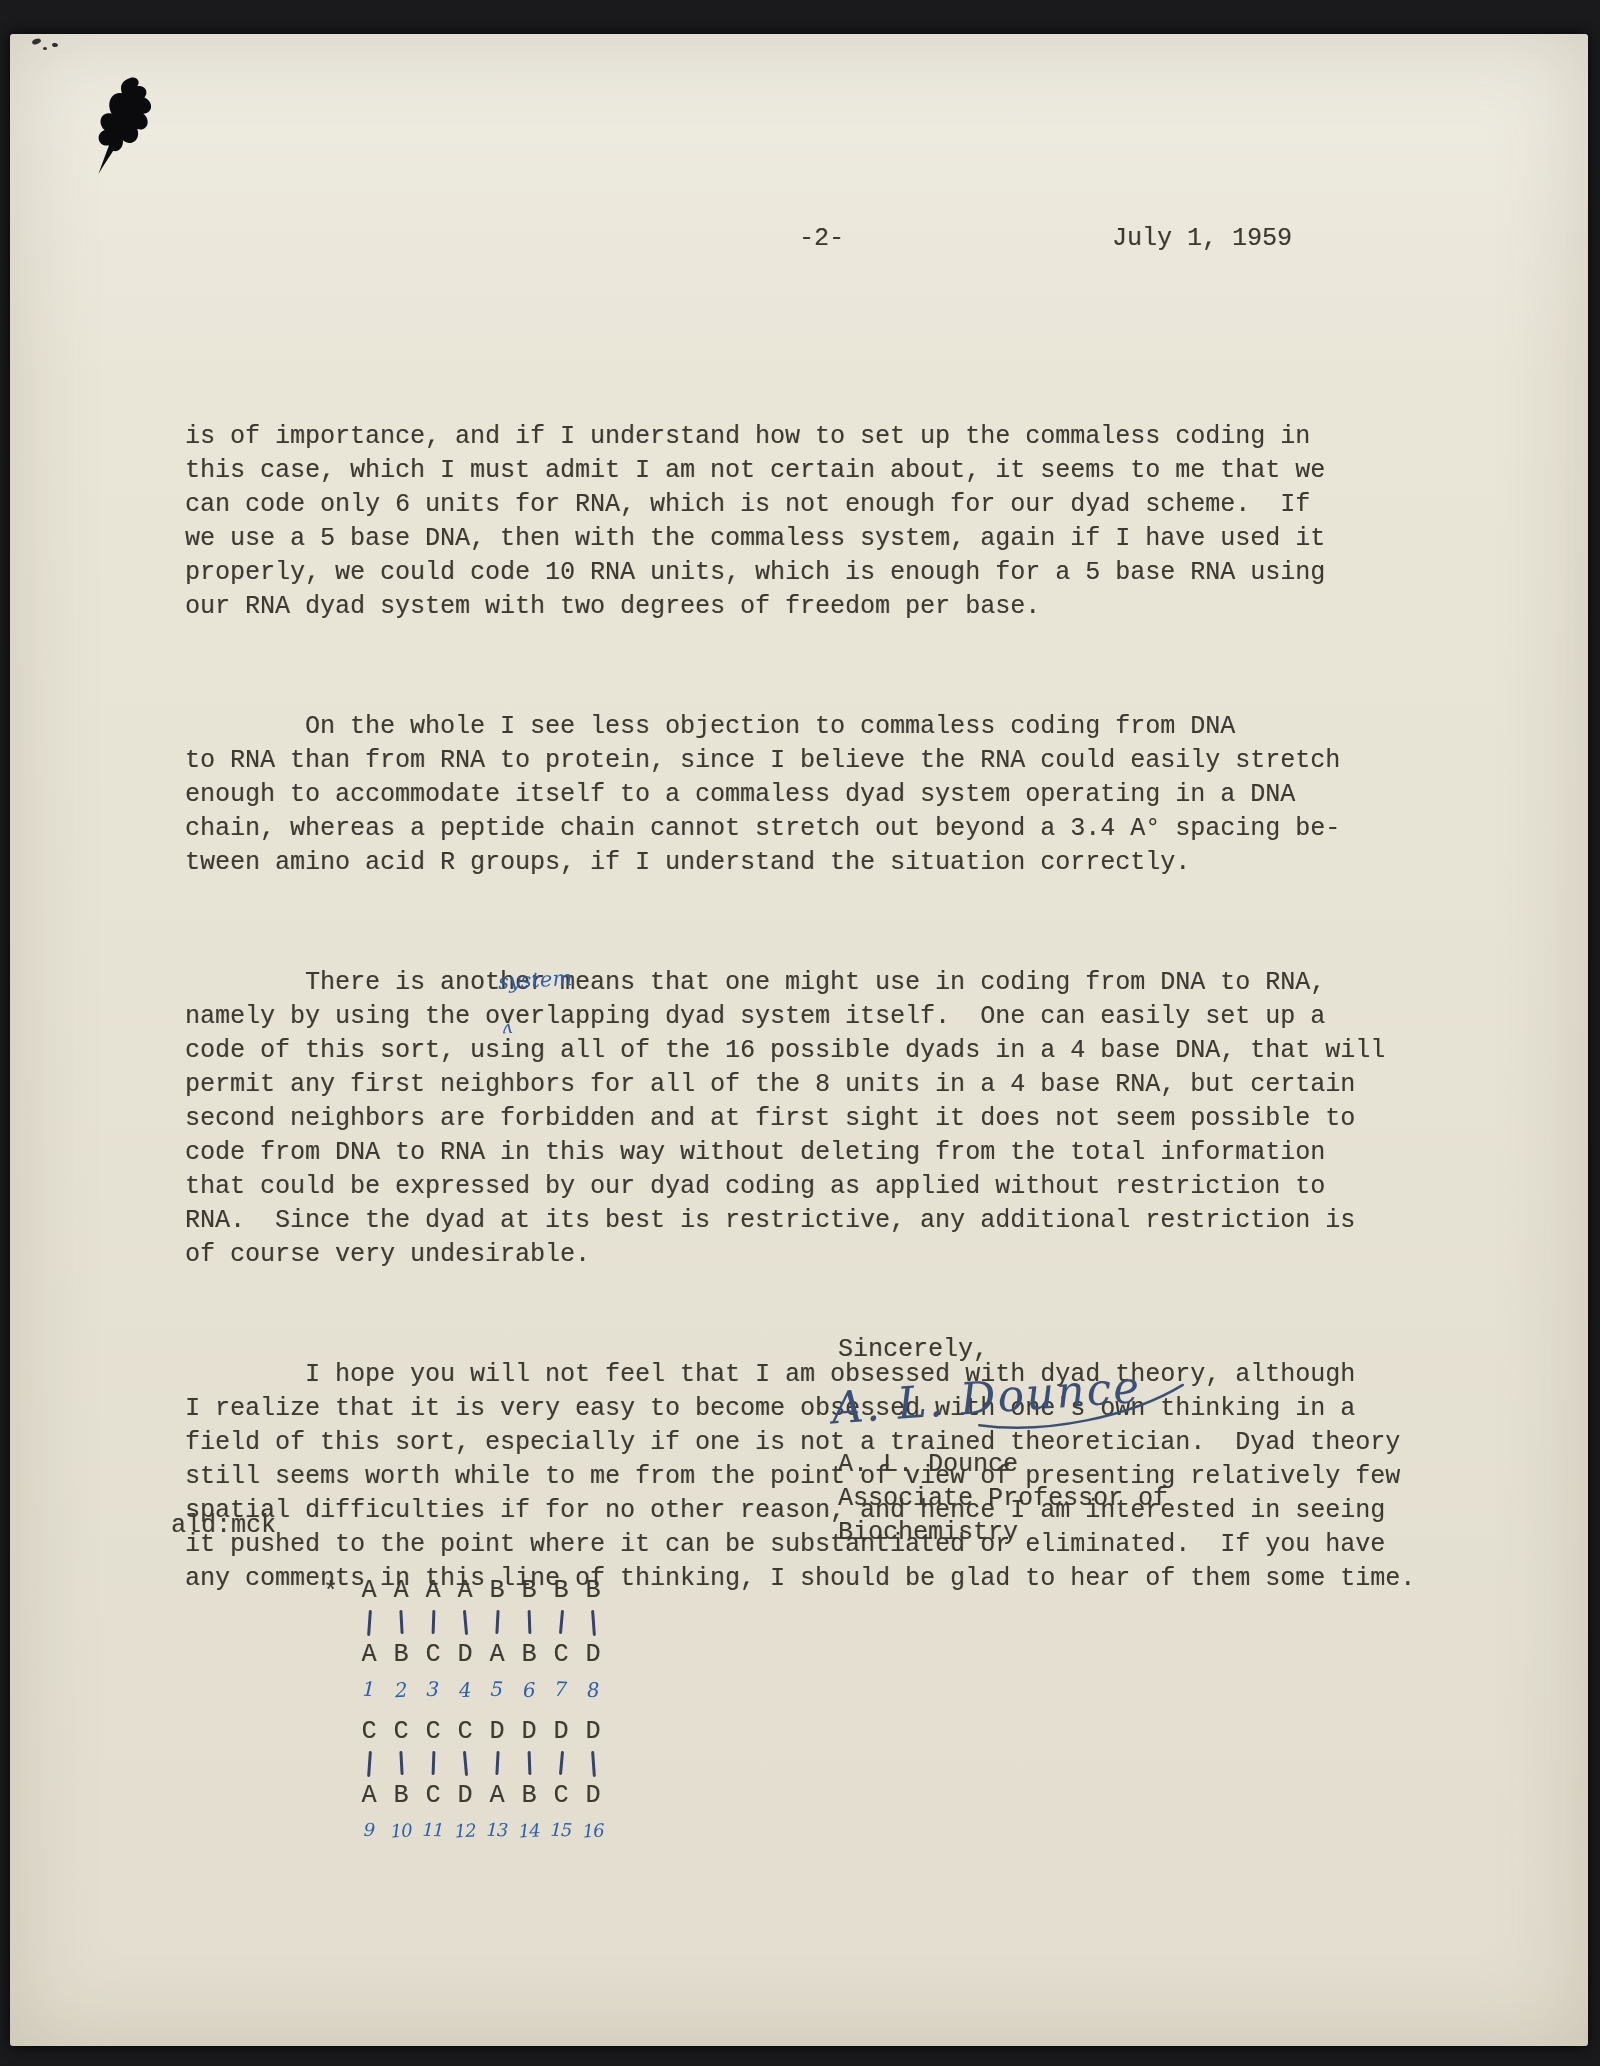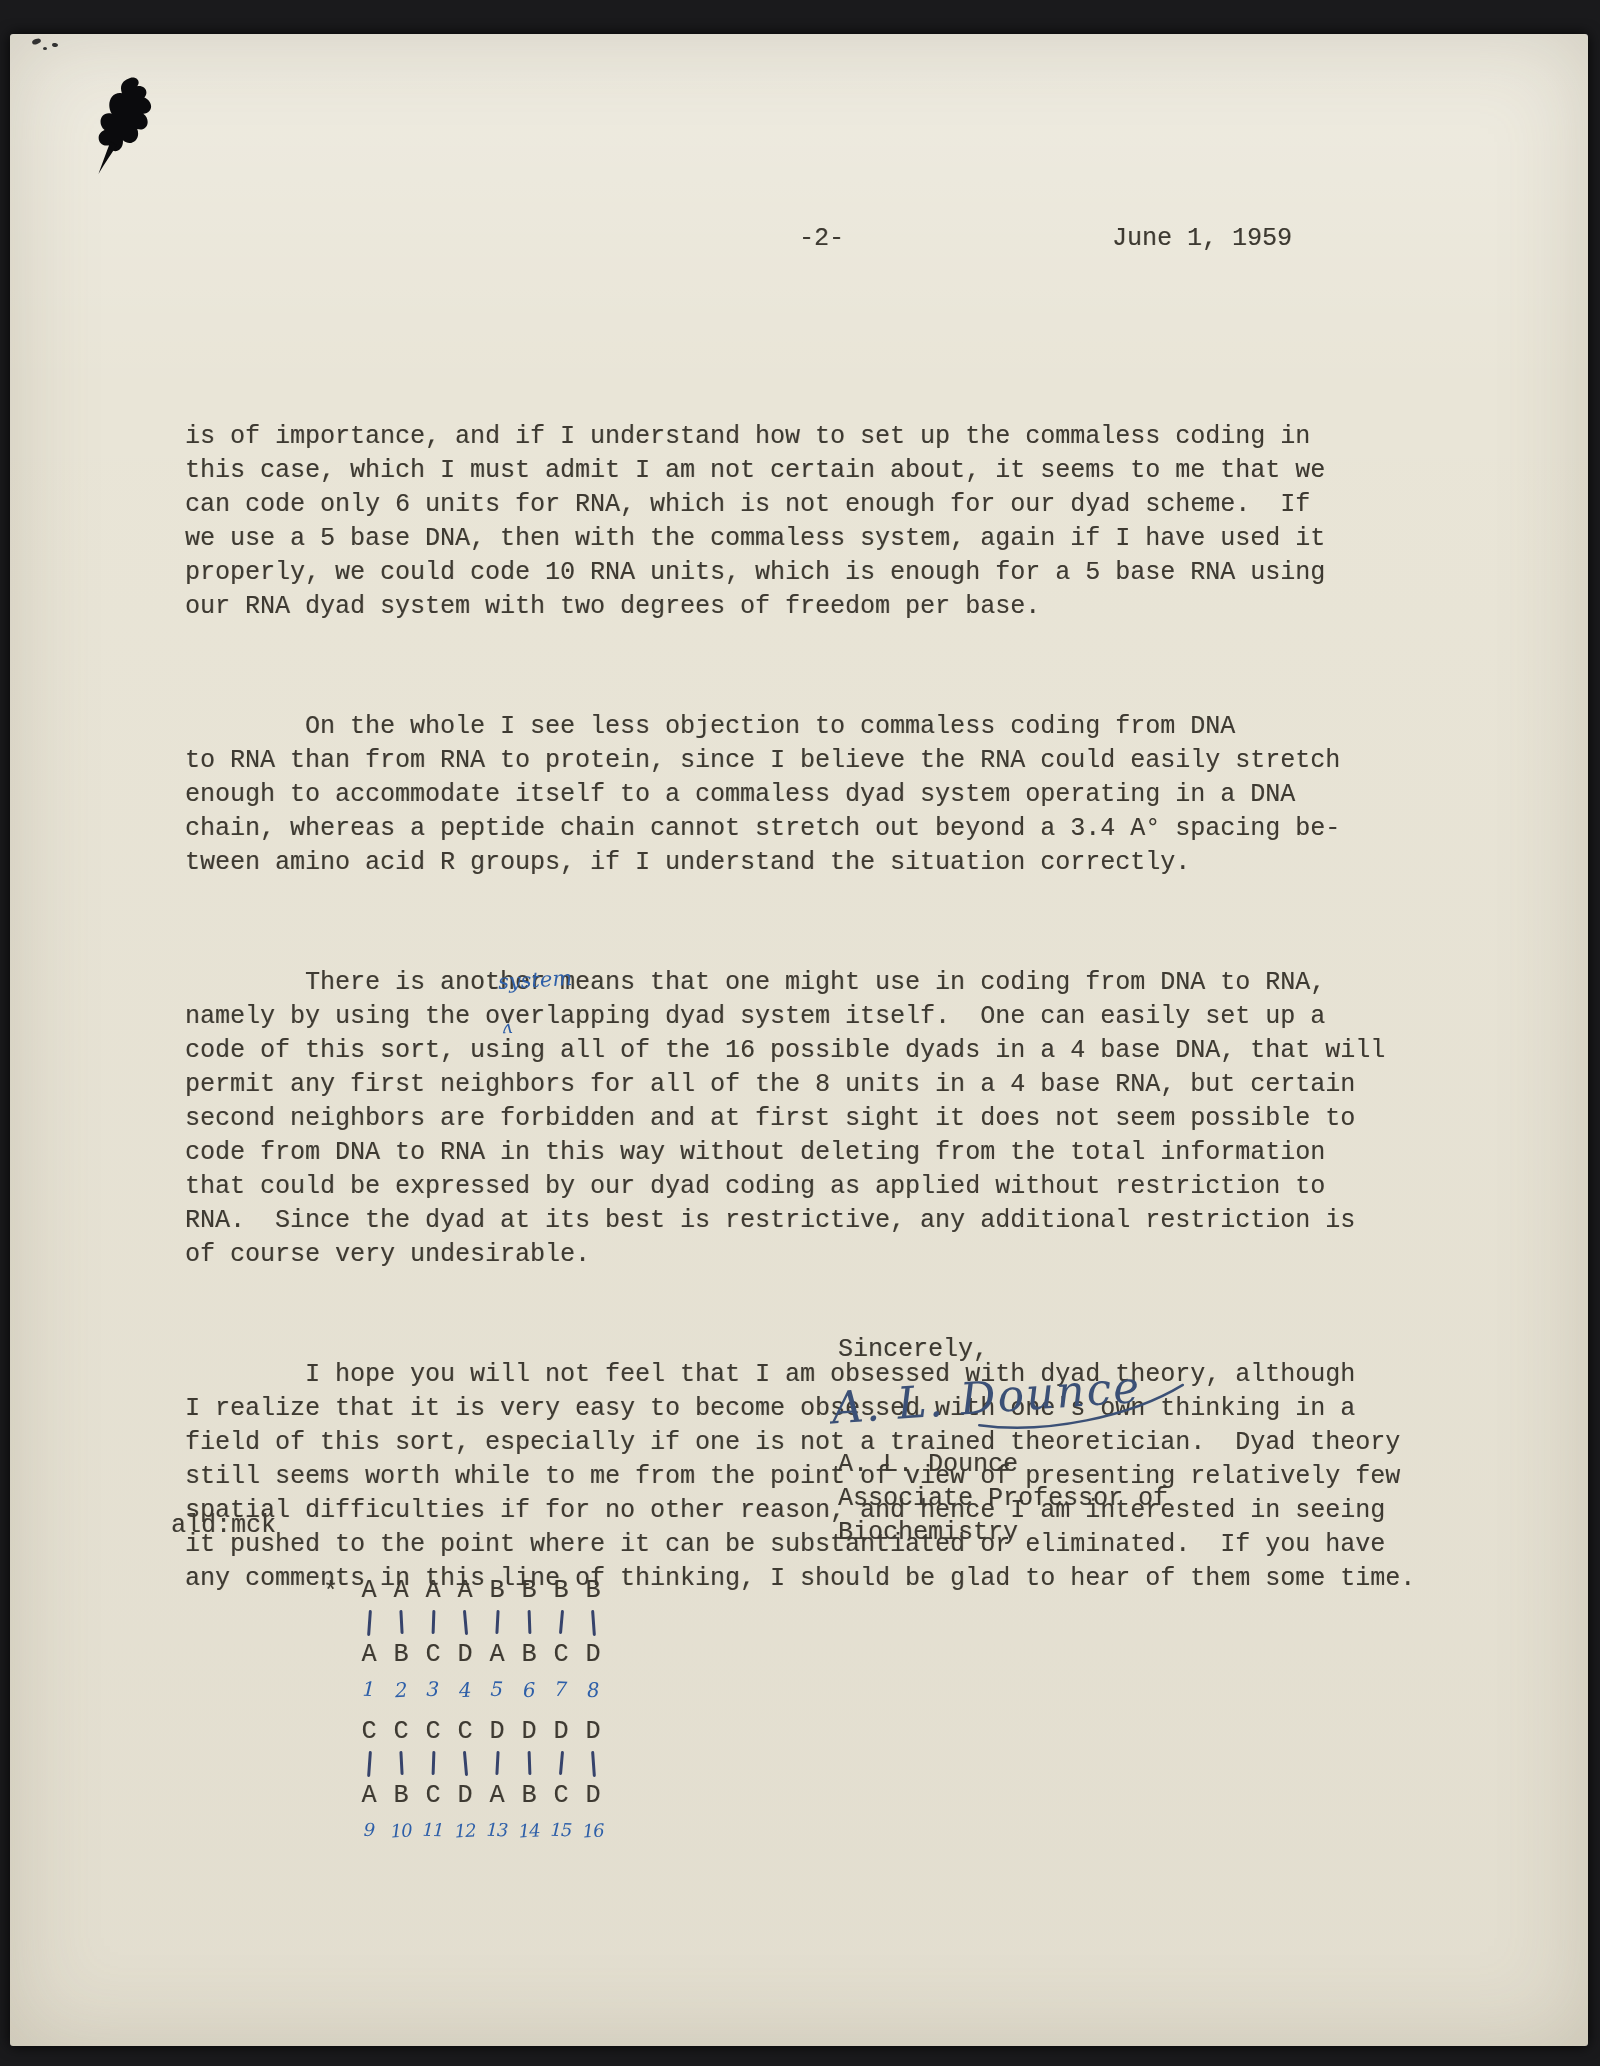--- a/index.html
+++ b/index.html
@@ -114,21 +114,21 @@
 
   <svg class="ink-blot" viewBox="0 0 62 100" aria-hidden="true">
     <path d="M34 2 C40 0 45 5 41 10 C48 9 53 15 48 21 C57 25 57 36 47 37 C55 43 51 55 41 52 C45 62 35 70 27 63 C28 74 16 78 13 68 C3 70 -1 57 9 53 C1 46 6 34 16 37 C10 27 16 15 26 17 C23 8 28 4 34 2 Z" fill="#0b0b0d"></path>
     <path d="M15 64 C11 74 7 85 3 96 C9 86 16 76 21 68 Z" fill="#0b0b0d"></path>
   </svg>
   <div class="speck speck-1"></div>
   <div class="speck speck-2"></div>
   <div class="speck speck-3"></div>
 
   <span class="typed pagenum">-2-</span>
-  <span class="typed date">June 1, 1959</span>
+  <span class="typed date">July 1, 1959</span>
 
   <div class="body-text typed">
     <p class="para">is of importance, and if I understand how to set up the commaless coding in
 this case, which I must admit I am not certain about, it seems to me that we
 can code only 6 units for RNA, which is not enough for our dyad scheme.  If
 we use a 5 base DNA, then with the commaless system, again if I have used it
 properly, we could code 10 RNA units, which is enough for a 5 base RNA using
 our RNA dyad system with two degrees of freedom per base.</p>
     <p class="para">        On the whole I see less objection to commaless coding from DNA
 to RNA than from RNA to protein, since I believe the RNA could easily stretch

